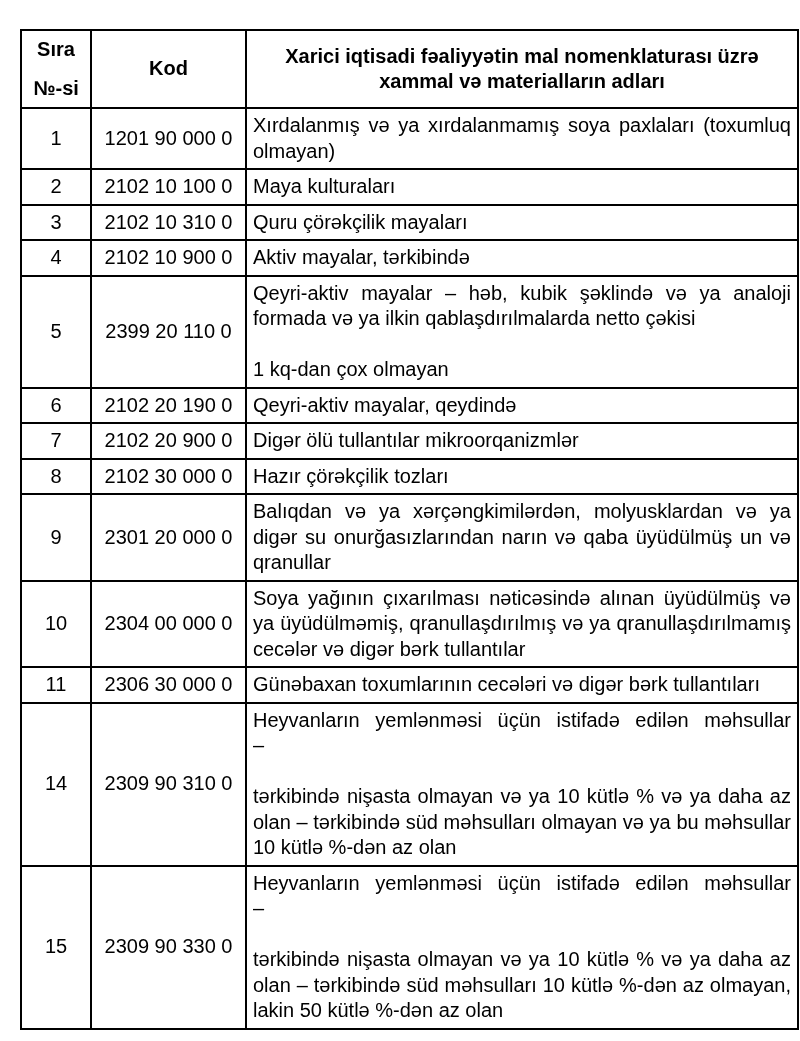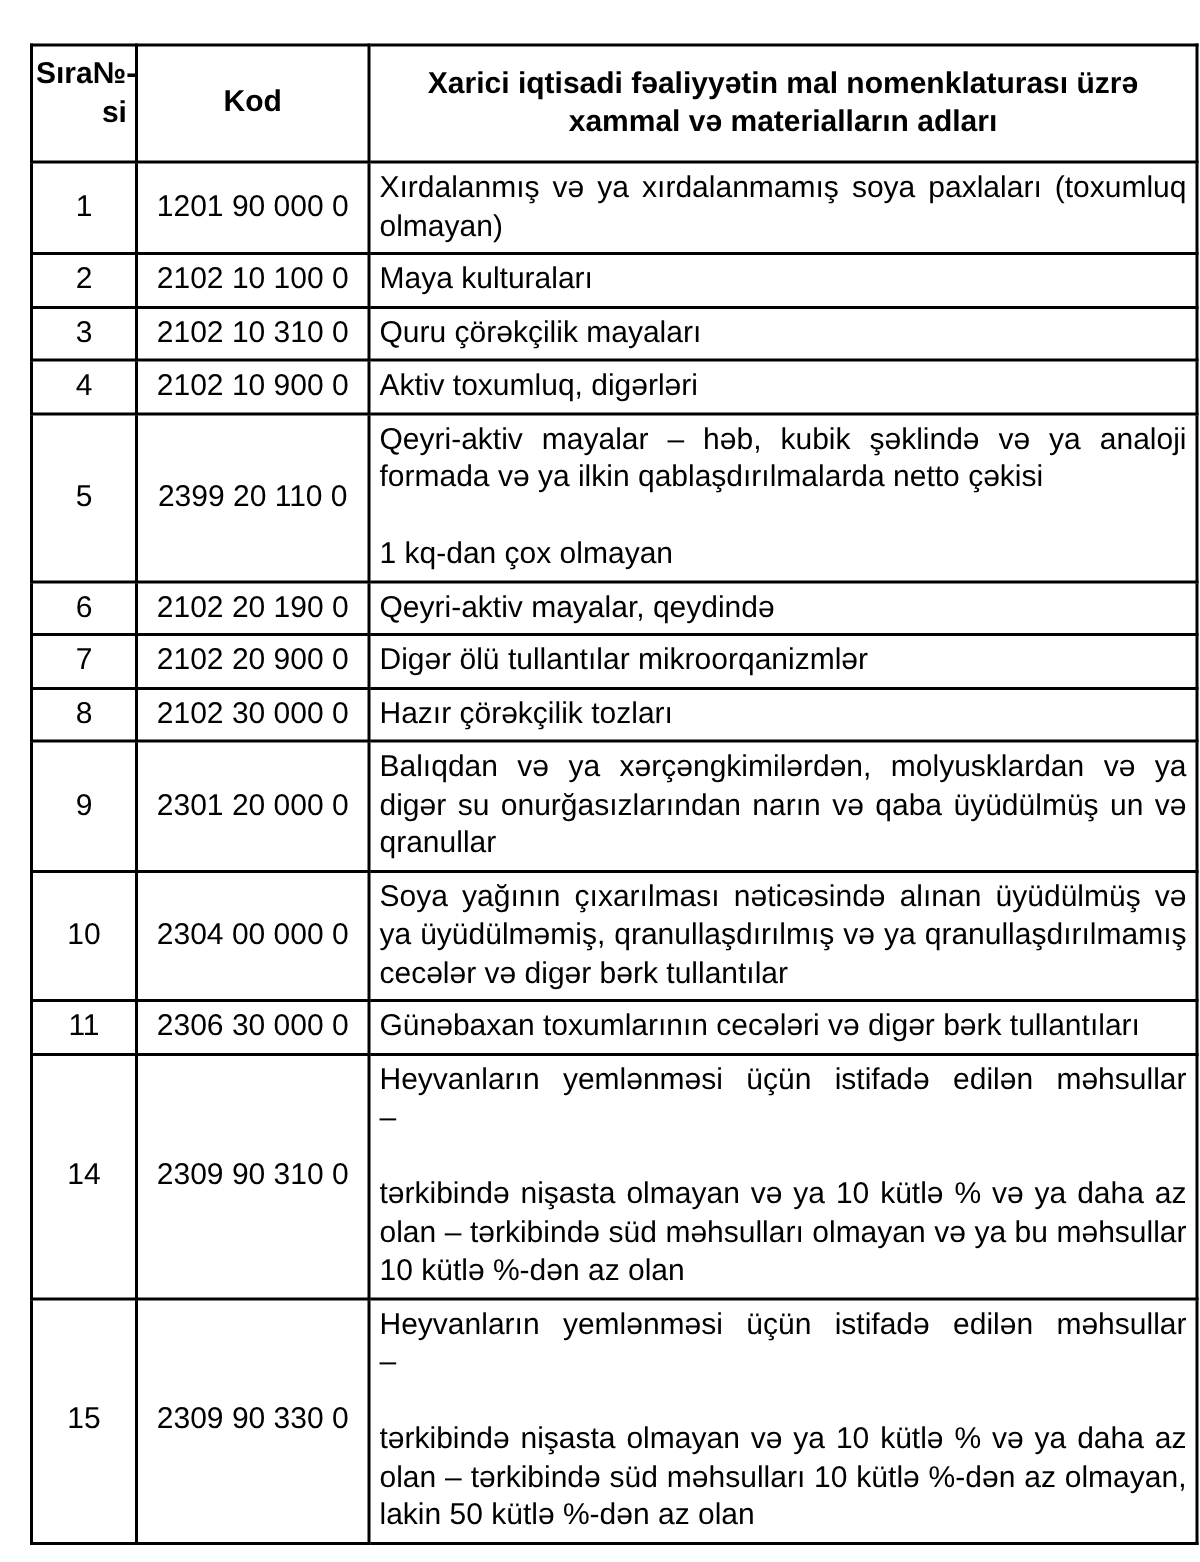--- a/index.html
+++ b/index.html
@@ -36,21 +36,21 @@
 
   th {
     font-weight: bold;
     height: 76px;
     text-align: center;
     vertical-align: middle;
     padding: 0 2px;
   }
   .sira-wrap {
     display: flex;
-    flex-direction: row;
+    flex-direction: column;
     justify-content: space-between;
     height: 64px;
     padding: 1px 0;
   }
   td.no,
   td.kod {
     text-align: center;
     vertical-align: middle;
     padding: 0;
     white-space: nowrap;
@@ -116,21 +116,21 @@
     <td class="kod">2102 10 310 0</td>
     <td class="desc">
             <p>Quru çörəkçilik mayaları</p>
           </td>
   </tr>
 
   <tr>
     <td class="no">4</td>
     <td class="kod">2102 10 900 0</td>
     <td class="desc">
-            <p>Aktiv toxumluq, digərləri</p>
+            <p>Aktiv mayalar, tərkibində</p>
           </td>
   </tr>
 
   <tr>
     <td class="no">5</td>
     <td class="kod">2399 20 110 0</td>
     <td class="desc">
             <p>Qeyri-aktiv mayalar – həb, kubik şəklində və ya analoji formada və ya ilkin qablaşdırılmalarda netto çəkisi</p>
             <p>1 kq-dan çox olmayan</p>
           </td>

